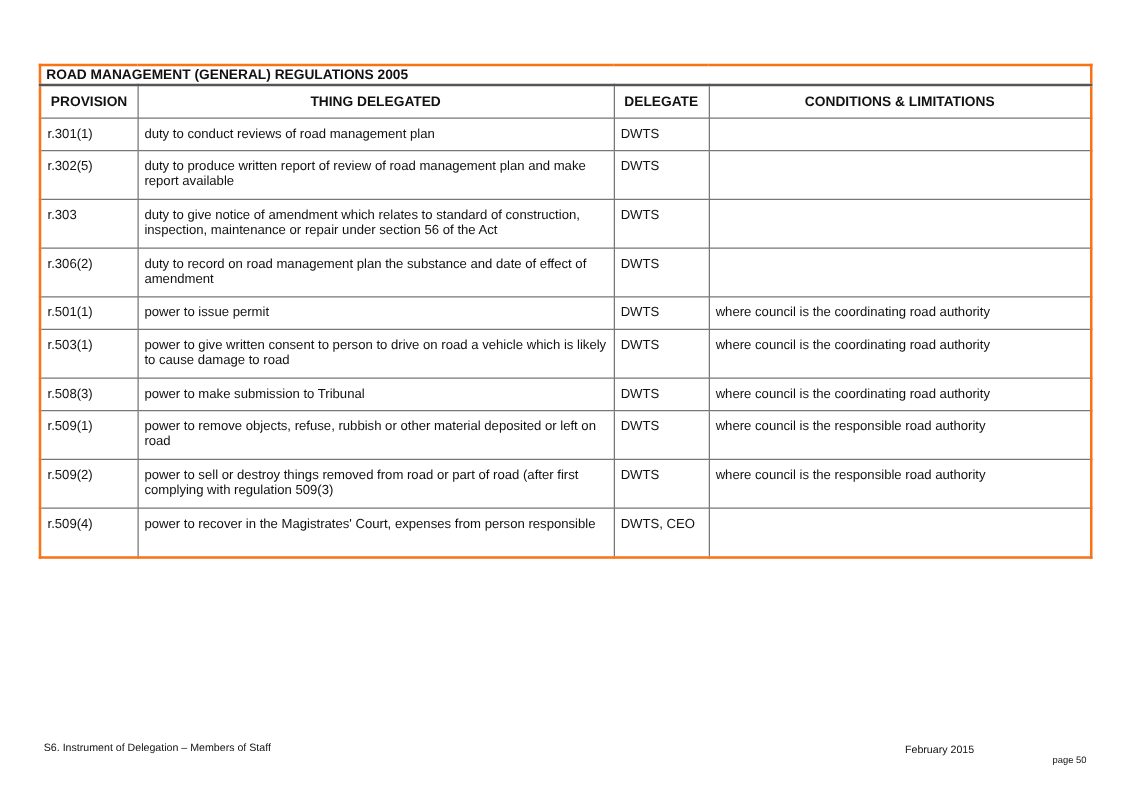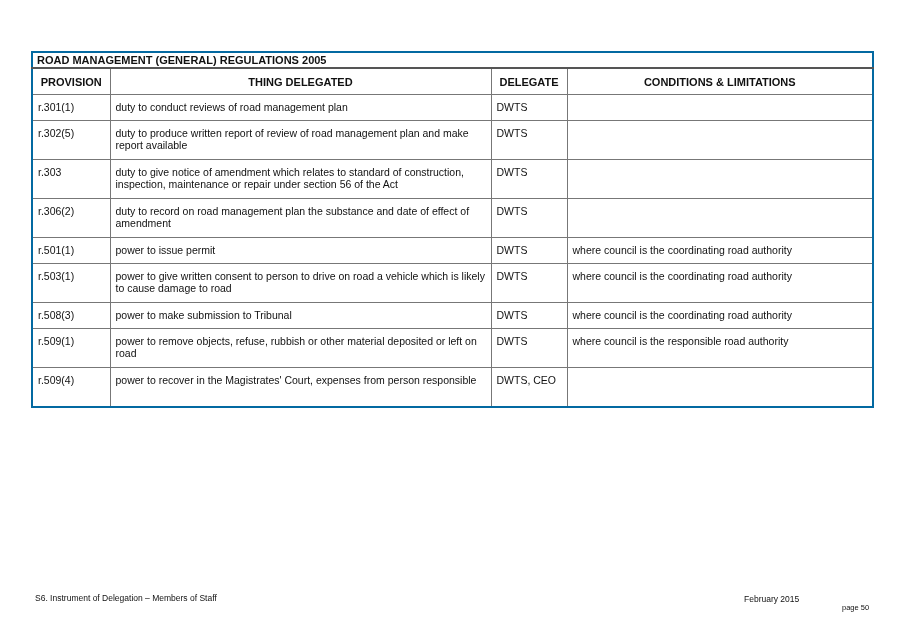--- a/index.html
+++ b/index.html
@@ -1,28 +1,28 @@
 <!DOCTYPE html>
 <html><head>
 <meta charset="utf-8">
 <style>
   html, body { margin: 0; padding: 0; background: #ffffff; }
   body { width: 907px; height: 641px; position: relative; overflow: hidden;
          font-family: "Liberation Sans", sans-serif; color: #111; }
   .tbl { position: absolute; left: 31px; top: 51px; width: 841px;
          border-collapse: collapse; table-layout: fixed;
-         border: 2px solid #0369a1; padding-left: 36px; }
+         border: 2px solid #f97316; padding-left: 36px; }
   .tbl td, .tbl th { border: 1px solid #777; font-size: 10.5px; line-height: 12px;
          vertical-align: top; padding: 6px 5px 6px 5px; text-align: left; font-weight: normal; }
   .tbl .title td { font-weight: bold; font-size: 11px; padding: 1px 4px; border-bottom: 2px solid #555; }
   .tbl .hdr th { font-weight: bold; text-align: center; font-size: 11px; padding: 7px 4px 6px; vertical-align: middle; }
   .tbl tr.row td { height: 13px; }
   .tbl tr.row.tall td { height: 26px; }
   .footer-left { position: absolute; left: 35px; top: 593px; font-size: 8.5px; }
-  .footer-date { position: absolute; left: 724px; top: 594px; font-size: 8.5px; margin-left: 20px; }
+  .footer-date { position: absolute; left: 724px; top: 594px; font-size: 8.5px; }
   .footer-page { position: absolute; left: 842px; top: 603px; font-size: 7.5px; }
 </style>
 </head>
 <body>
 
 <table class="tbl">
   <colgroup>
     <col style="width:78px">
       <col style="width:381px">
       <col style="width:76px">
@@ -80,20 +80,26 @@
     <td>DWTS</td>
     <td>where council is the coordinating road authority</td>
   </tr>
   <tr class="row tall">
     <td>r.509(1)</td>
     <td>power to remove objects, refuse, rubbish or other material deposited or left on road</td>
     <td>DWTS</td>
     <td>where council is the responsible road authority</td>
   </tr>
   <tr class="row tall">
+    <td>r.509(2)</td>
+    <td>power to sell or destroy things removed from road or part of road (after first complying with regulation 509(3)</td>
+    <td>DWTS</td>
+    <td>where council is the responsible road authority</td>
+  </tr>
+  <tr class="row tall">
     <td>r.509(4)</td>
     <td>power to recover in the Magistrates' Court, expenses from person responsible</td>
     <td>DWTS, CEO</td>
     <td></td>
   </tr>
 </tbody>
   </table>
 
 <div class="footer-left">S6. Instrument of Delegation – Members of Staff</div>
 <div class="footer-date">February 2015</div>

